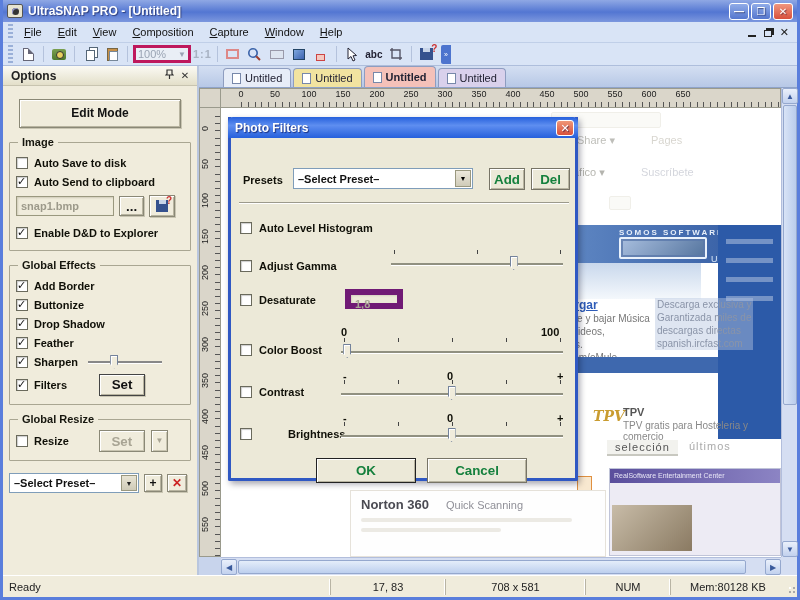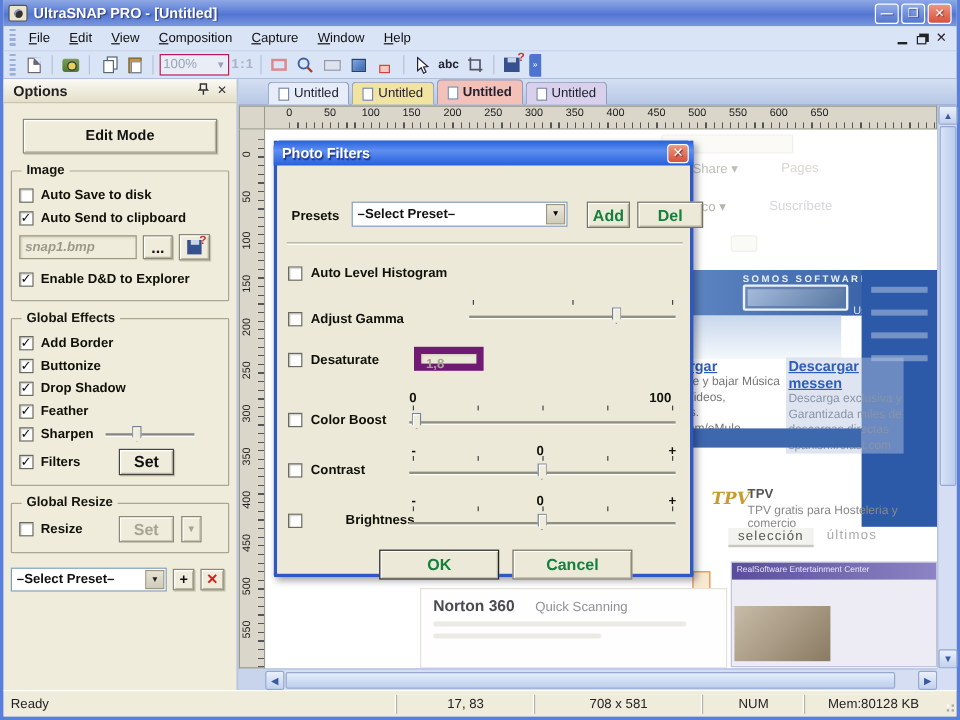--- a/index.html
+++ b/index.html
@@ -42,21 +42,21 @@
     border-bottom:1px solid #AEBEDC; padding-left:2px; }
   .tsep { width:1px; height:16px; background:#B4C2DC; margin:0 3px; }
   .ticon { width:20px; height:19px; display:flex; align-items:center; justify-content:center; border-radius:2px; }
   .icon-page { width:11px; height:13px; background:#fff; border:1px solid #667; position:relative; }
   .icon-page::after { content:""; position:absolute; right:-1px; top:-1px; border:3px solid; border-color:var(--menubar-bg) var(--menubar-bg) #667 #667; }
   .icon-cam { width:14px; height:11px; background:linear-gradient(180deg,#7AA050,#4E7A2E); border-radius:2px; position:relative; }
   .icon-cam::after { content:""; position:absolute; left:4px; top:2px; width:6px; height:6px; border-radius:50%; background:#E8D060; border:1px solid #333; }
   .icon-copy { width:9px; height:11px; background:#fff; border:1px solid #567; box-shadow:3px -3px 0 -1px #fff, 3px -3px 0 0 #567; margin-top:3px; }
   .icon-paste { width:11px; height:13px; background:#C89048; border:1px solid #764; position:relative; }
   .icon-paste::after { content:""; position:absolute; left:1px; top:2px; width:7px; height:8px; background:#fff; border:1px solid #789; }
-  .zoom-combo { display:flex; align-items:center; border:1px solid #be185d; background:#E9EEF6; height:18px;
+  .zoom-combo { display:flex; align-items:center; border:3px solid #be185d; background:#E9EEF6; height:18px;
     padding:0 2px; color:#9AA4B4; width:58px; justify-content:space-between; }
   .zoom-combo .arr { font-size:8px; color:#9AA4B4; }
   .dim-label { color:#A8B2C2; font-weight:bold; letter-spacing:1px; }
   .icon-rect-red { width:13px; height:10px; border:2px solid #D88; }
   .icon-rect-gray { width:14px; height:9px; border:1px solid #99A; background:#DDE4F0; }
   .icon-cube { width:12px; height:11px; background:linear-gradient(135deg,#7FA8E0,#3C62B0); border:1px solid #246; }
   .icon-mini-red { width:9px; height:7px; border:1px solid #C44; background:#F4C8C0; margin-top:6px; }
   .abc-label { font-size:10px; font-weight:bold; color:#223; }
   .icon-floppy { width:13px; height:12px; background:#35518E; position:relative; }
   .icon-floppy::after { content:"?"; position:absolute; right:-4px; top:-5px; color:#C33; font-weight:bold; font-size:10px; }
@@ -81,21 +81,21 @@
   .group { border:1px solid #A9A692; border-radius:1px; margin-top:14px; padding:10px 6px 8px; position:relative; }
   .group > .legend { position:absolute; top:-7px; left:8px; background:var(--panel-bg); padding:0 4px;
     font-weight:bold; color:#16160E; }
   .row { display:flex; align-items:center; min-height:19px; gap:6px; }
   .cb { width:12px; height:12px; background:#fff; border:1px solid #6A6A5C; box-shadow:inset 1px 1px 1px #CCC;
     flex:none; position:relative; }
   .cb.on::after { content:"✓"; position:absolute; left:0px; top:-2px; font-size:11px; font-weight:bold; color:#101010; }
   .cb-label { font-weight:bold; color:#101008; white-space:nowrap; }
   .file-row { margin:4px 0 6px; display:flex; align-items:center; gap:5px; }
   .file-input { width:98px; height:20px; border:1px solid #9A987F; box-shadow:inset 1px 1px 2px #CFCBB8;
-    background:var(--panel-bg); color:#9C998A; font-weight:bold; padding:0 4px; line-height:18px;font-style:italic; }
+    background:var(--panel-bg); color:#9C998A; font-weight:bold; padding:0 4px; line-height:18px; }
   .small-btn { height:20px; padding:0 6px; font-weight:bold; }
   .floppy-btn { width:26px; height:22px; display:flex; align-items:center; justify-content:center; }
   .mini-slider { position:relative; width:74px; height:14px; margin-left:4px; }
   .mini-slider .track { position:absolute; left:0; right:0; top:6px; height:2px; background:#888; box-shadow:0 1px 0 #fff; }
   .sl-thumb { position:absolute; top:0; width:8px; height:14px; background:var(--panel-bg); border:1px solid #73829B;
     box-shadow:inset 1px 1px 0 #fff; clip-path:polygon(0 0,100% 0,100% 68%,50% 100%,0 68%); }
   .set-btn { width:46px; height:22px; line-height:20px; margin-left:26px; border-color:#444; }
   .disabled-btn { color:#A8A494; box-shadow:inset 1px 1px 0 #fff, inset -1px -1px 0 #C8C4B0; }
   .drop-btn { width:17px; height:22px; line-height:20px; font-size:8px; }
   .combo-row { display:flex; align-items:center; gap:5px; margin-top:12px; }
@@ -488,21 +488,20 @@
           </div>
 
         <div class="pg col1">
           <div class="linkhead">cargar</div>
           <div class="ln">Mule y bajar Música</div>
           <div class="ln">s, Videos,</div>
           <div class="ln">más.</div>
           <div class="ln">ll.com/eMule</div>
         </div>
         <div class="pg col2">
-          <div class="linkhead">Descargar messen</div>
           <div class="ln">Descarga exclusiva y</div>
           <div class="ln">Garantizada miles de</div>
           <div class="ln">descargas directas</div>
           <div class="ln">spanish.ircfast.com</div>
         </div>
         <div class="blueband"></div>
 
         <div class="tpv-logo">TPV</div>
         <div class="pg tpv-t">TPV</div>
         <div class="pg tpv-s">TPV gratis para Hosteleria y comercio</div>
@@ -541,21 +540,21 @@
           <span class="ttl">Photo Filters</span>
           <span class="dlg-close">✕</span>
         </div>
         <div class="dlg-body">
           <span class="dlab" style="left:12px; top:36px;">Presets</span>
           <span class="dcombo" style="left:62px; top:30px; width:180px;">
             <span class="val">–Select Preset–</span>
             <span class="carr">▼</span>
           </span>
           <button class="dbtn" style="left:258px; top:30px; width:36px;">Add</button>
-          <button class="dbtn" style="left:300px; top:30px; width:55px;">Del</button>
+          <button class="dbtn" style="left:300px; top:30px; width:39px;">Del</button>
 
           <span class="sep" style="top:64px;"></span>
 
           <span class="dcb" style="left:9px; top:84px;"></span>
           <span class="dlab" style="left:28px; top:84px;">Auto Level Histogram</span>
 
           <span class="dcb" style="left:9px; top:122px;"></span>
           <span class="dlab" style="left:28px; top:122px;">Adjust Gamma</span>
           <span class="gamma-box" style="left:114px; top:118px;">1,8</span>
           <span class="dslider" style="left:160px; top:112px; width:172px;">

